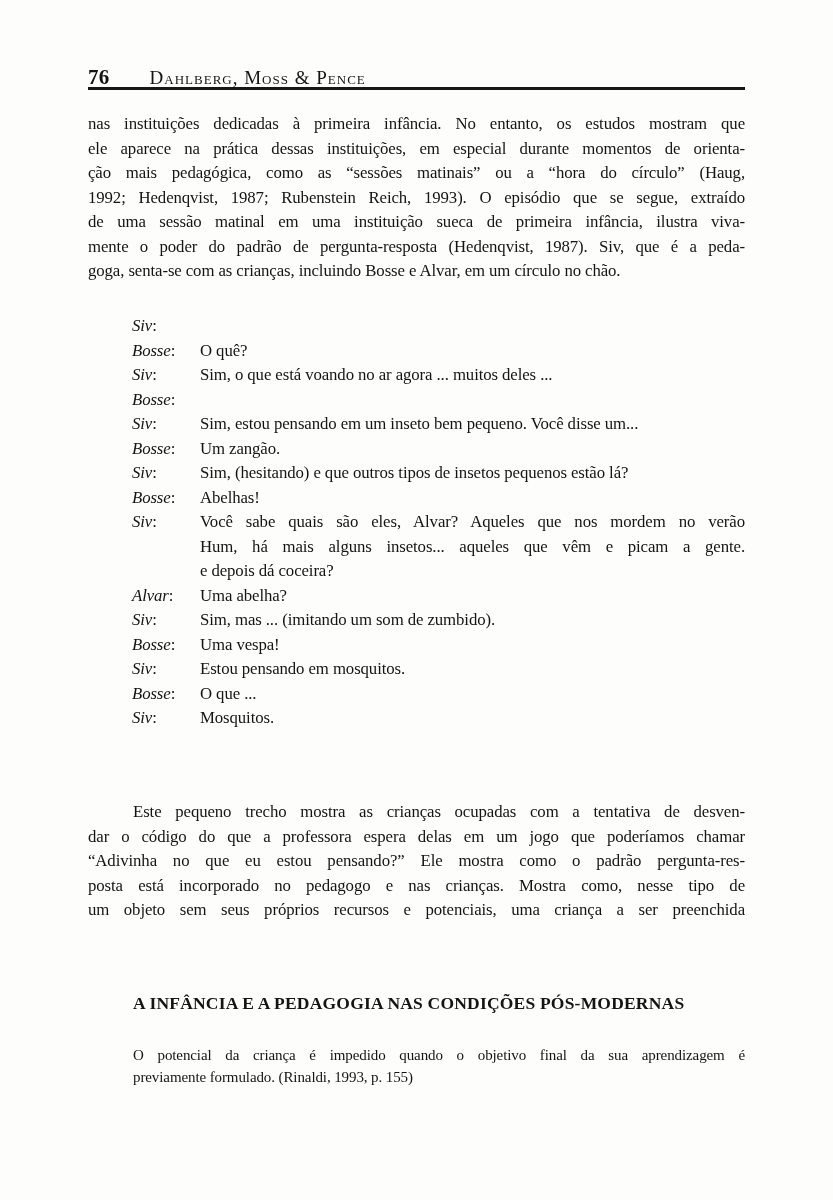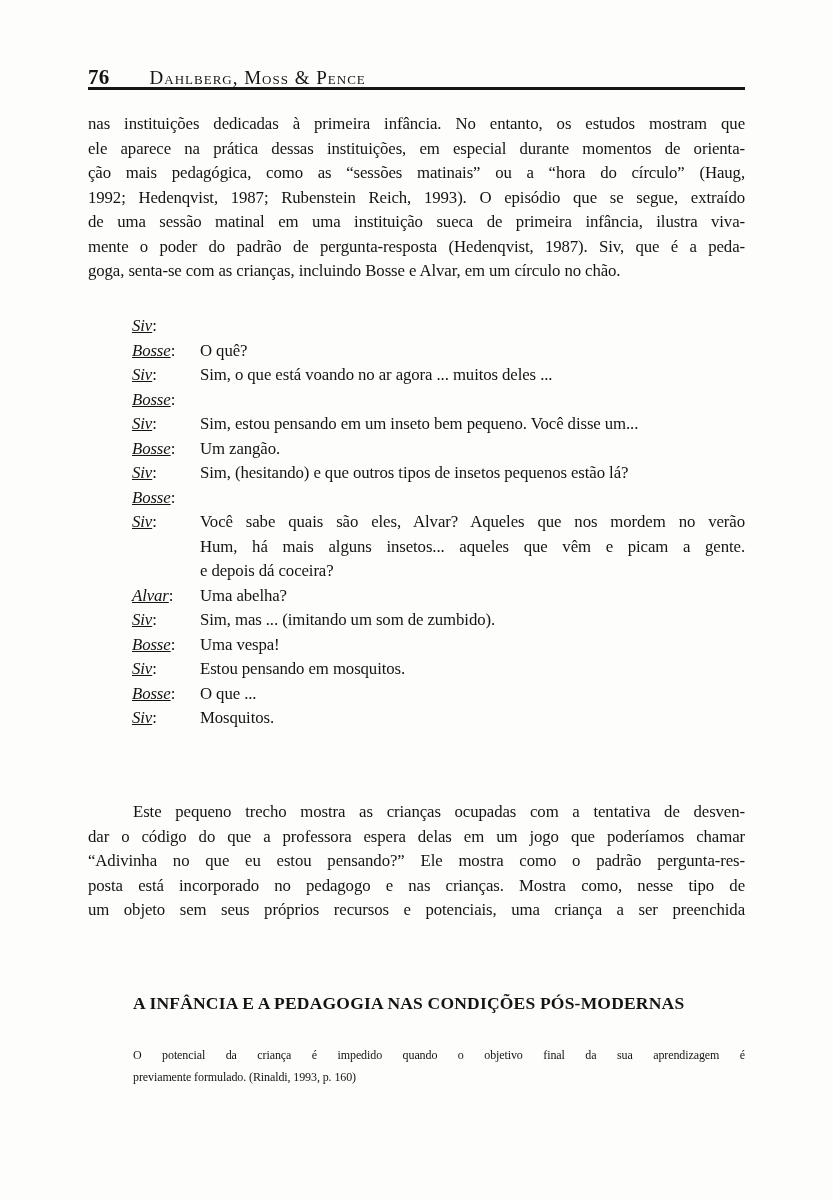--- a/index.html
+++ b/index.html
@@ -32,39 +32,39 @@
   .tline.tlast { text-align: justify; text-align-last: left; }
 
   .paragraph-1 { top: 112px; }
   .paragraph-2 { top: 800px; }
   .paragraph-2 .tline:first-child { text-indent: 45px; }
 
   
   .dialogue { top: 314px; left: 132px; width: 613px; }
   .dlg-row { display: flex; }
   .dlg-speaker { width: 68px; flex: 0 0 68px; }
-  .dlg-speaker em { font-style: italic; text-decoration: underline; }
+  .dlg-speaker em { font-style: italic; }
   .dlg-text { flex: 1 1 auto; width: 545px; }
 
   
   .section-heading {
     top: 991px;
     padding-left: 45px;
     font-weight: bold;
     font-size: 17.5px;
     letter-spacing: 0.2px;
     line-height: 24px;
   }
 
   
   .block-quote {
     top: 1044px;
     left: 133px;
     width: 612px;
-    font-size: 12px;
+    font-size: 15px;
     line-height: 22px;
     letter-spacing: -0.1px;
   }
 </style>
 </head>
 <body>
 
 <div class="page">
 
   <div class="content-col page-header">
@@ -115,20 +115,23 @@
         </div>
       </div>
       <div class="dlg-row">
         <div class="dlg-speaker"><em>Siv</em>:</div>
         <div class="dlg-text">
           <div class="tline tlast">Sim, (hesitando) e que outros tipos de insetos pequenos estão lá?</div>
         </div>
       </div>
       <div class="dlg-row">
         <div class="dlg-speaker"><em>Bosse</em>:</div>
+        <div class="dlg-text">
+          <div class="tline tlast">Abelhas!</div>
+        </div>
       </div>
       <div class="dlg-row">
         <div class="dlg-speaker"><em>Siv</em>:</div>
         <div class="dlg-text">
           <div class="tline">Você sabe quais são eles, Alvar? Aqueles que nos mordem no verão</div>
           <div class="tline">Hum, há mais alguns insetos... aqueles que vêm e picam a gente.</div>
           <div class="tline tlast">e depois dá coceira?</div>
         </div>
       </div>
       <div class="dlg-row">
@@ -174,16 +177,16 @@
       <div class="tline">dar o código do que a professora espera delas em um jogo que poderíamos chamar</div>
       <div class="tline">“Adivinha no que eu estou pensando?” Ele mostra como o padrão pergunta-res-</div>
       <div class="tline">posta está incorporado no pedagogo e nas crianças. Mostra como, nesse tipo de</div>
       <div class="tline">um objeto sem seus próprios recursos e potenciais, uma criança a ser preenchida</div>
     </div>
 
   <div class="content-col section-heading">A INFÂNCIA E A PEDAGOGIA NAS CONDIÇÕES PÓS-MODERNAS</div>
 
   <div class="block-quote" style="position:absolute;">
       <div class="tline">O potencial da criança é impedido quando o objetivo final da sua aprendizagem é</div>
-      <div class="tline tlast">previamente formulado. (Rinaldi, 1993, p. 160)</div>
+      <div class="tline tlast">previamente formulado. (Rinaldi, 1993, p. 155)</div>
     </div>
 
 </div>
 
 </body></html>

